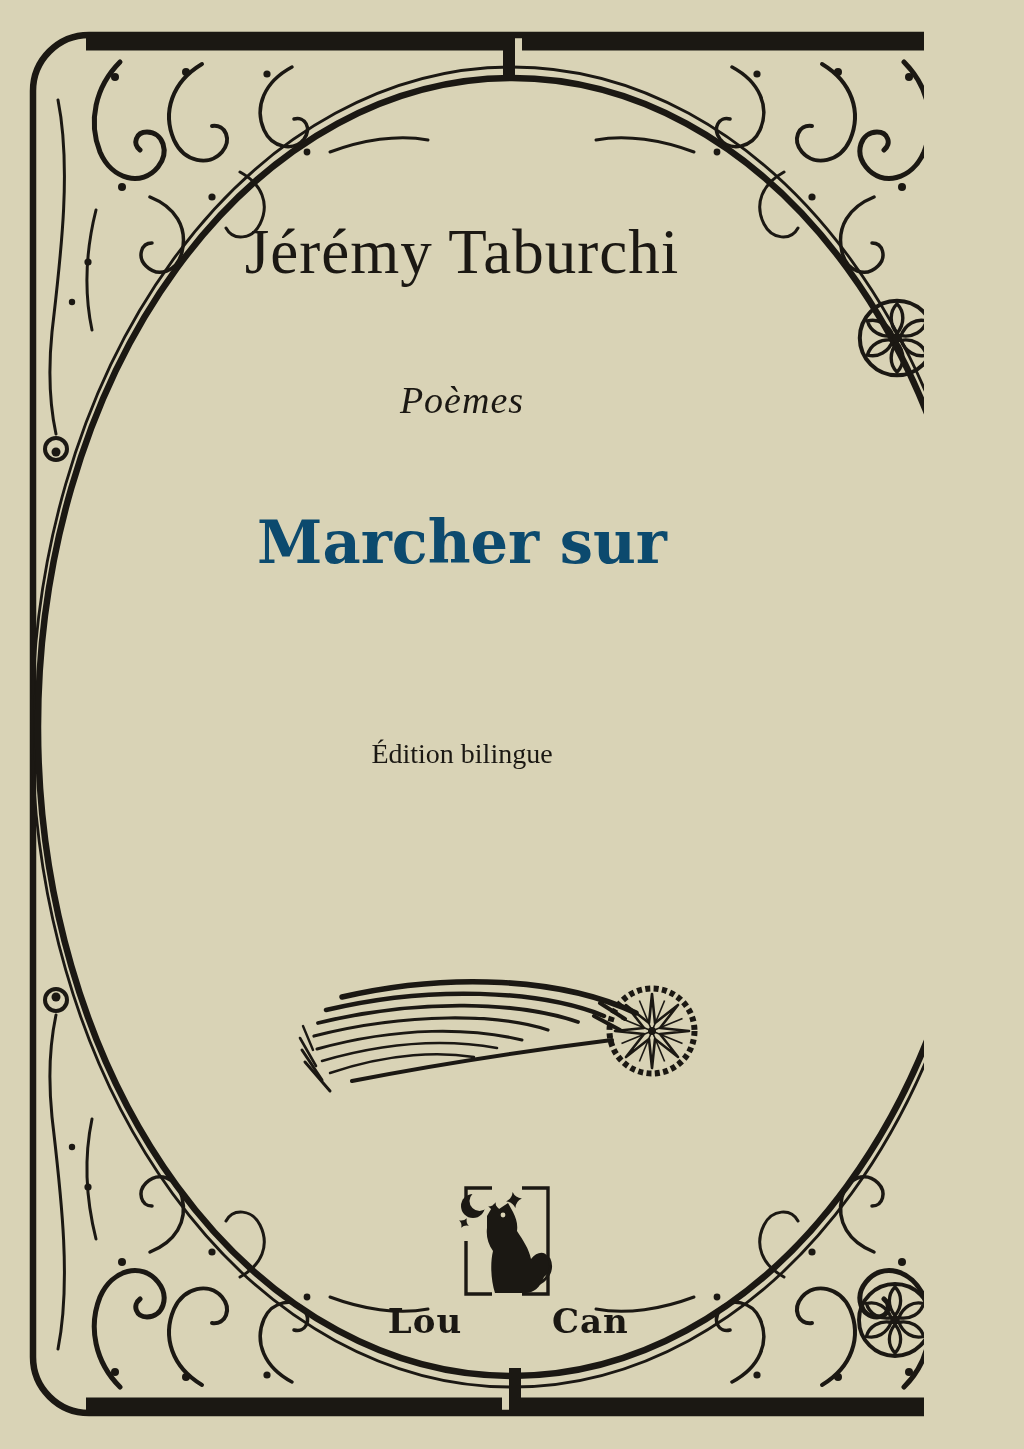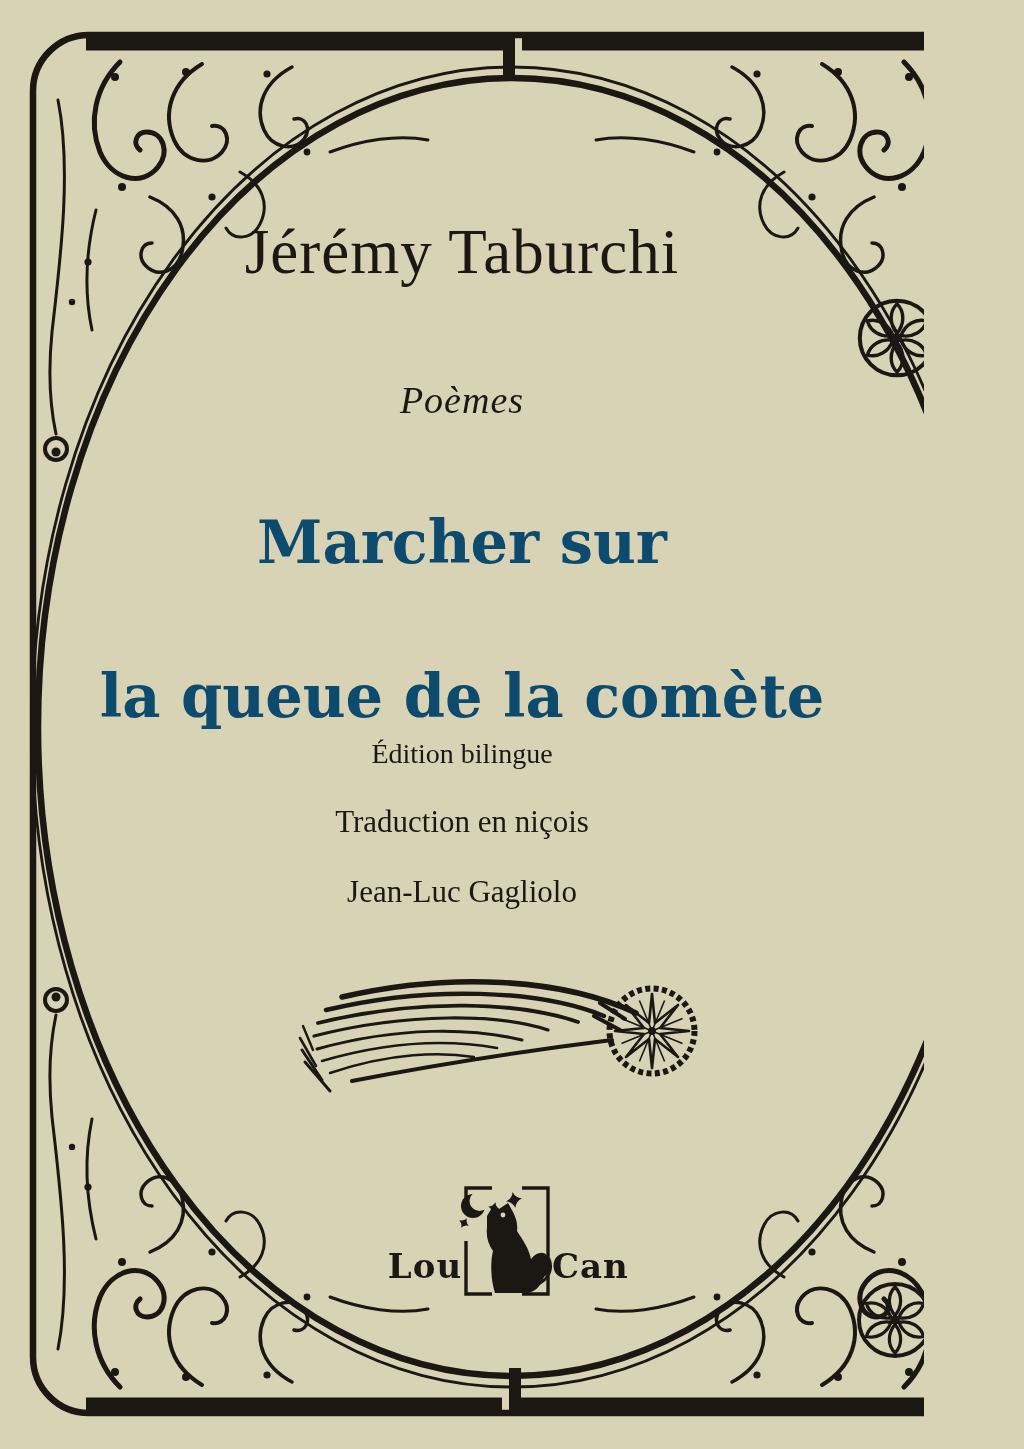--- a/index.html
+++ b/index.html
@@ -18,21 +18,21 @@
   .frame-svg{position:absolute;left:0;top:0;width:1024px;height:1449px;}
   .txt{position:absolute;left:0;width:100%;text-align:center;white-space:pre-line;}
   .author{top:216px;font-size:63px;letter-spacing:1px;}
   .genre{top:378px;font-size:38px;font-style:italic;letter-spacing:1px;}
   .title{
     top:504px;font-family:"DejaVu Serif",serif;font-weight:bold;
     font-size:59px;line-height:77px;letter-spacing:0;color:#0c4a6e;
   }
   .edition{top:738px;font-size:28px;}
   .translation{top:804px;font-size:31px;line-height:35px;}
-  .pub{position:absolute;top:1246px;font-family:"DejaVu Serif",serif;font-weight:bold;font-size:34px;letter-spacing:1px;}
+  .pub{position:absolute;top:1301px;font-family:"DejaVu Serif",serif;font-weight:bold;font-size:34px;letter-spacing:1px;}
   .pub-left{left:383px;width:84px;text-align:center;}
   .pub-right{left:552px;width:84px;text-align:left;}
 </style>
 </head>
 <body>
 
 <div class="cover">
 
   <svg class="frame-svg" viewBox="0 0 1024 1449" aria-hidden="true">
     <defs>
@@ -148,19 +148,17 @@
           C488,1244 486,1236 487,1228 Z"></path>
         <path d="M540,1283 C549,1278 553,1268 549,1259" stroke="#1b1813" stroke-width="3" fill="none" stroke-linecap="round"></path>
         <circle cx="503" cy="1215" r="2.4" fill="#d9d3b6"></circle>
       </g>
     </g>
   </svg>
 
   <div class="txt author">Jérémy Taburchi</div>
   <div class="txt genre">Poèmes</div>
   <div class="txt title"><span>Marcher sur</span><br>
-    <span>la queue de la comète</span></div>
+    </div>
   <div class="txt edition">Édition bilingue</div>
-  <div class="txt translation"><span>Traduction en niçois</span><br>
-    <span>Jean-Luc Gagliolo</span></div>
   <div class="pub pub-left">Lou</div>
   <div class="pub pub-right">Can</div>
 </div>
 
 </body></html>

